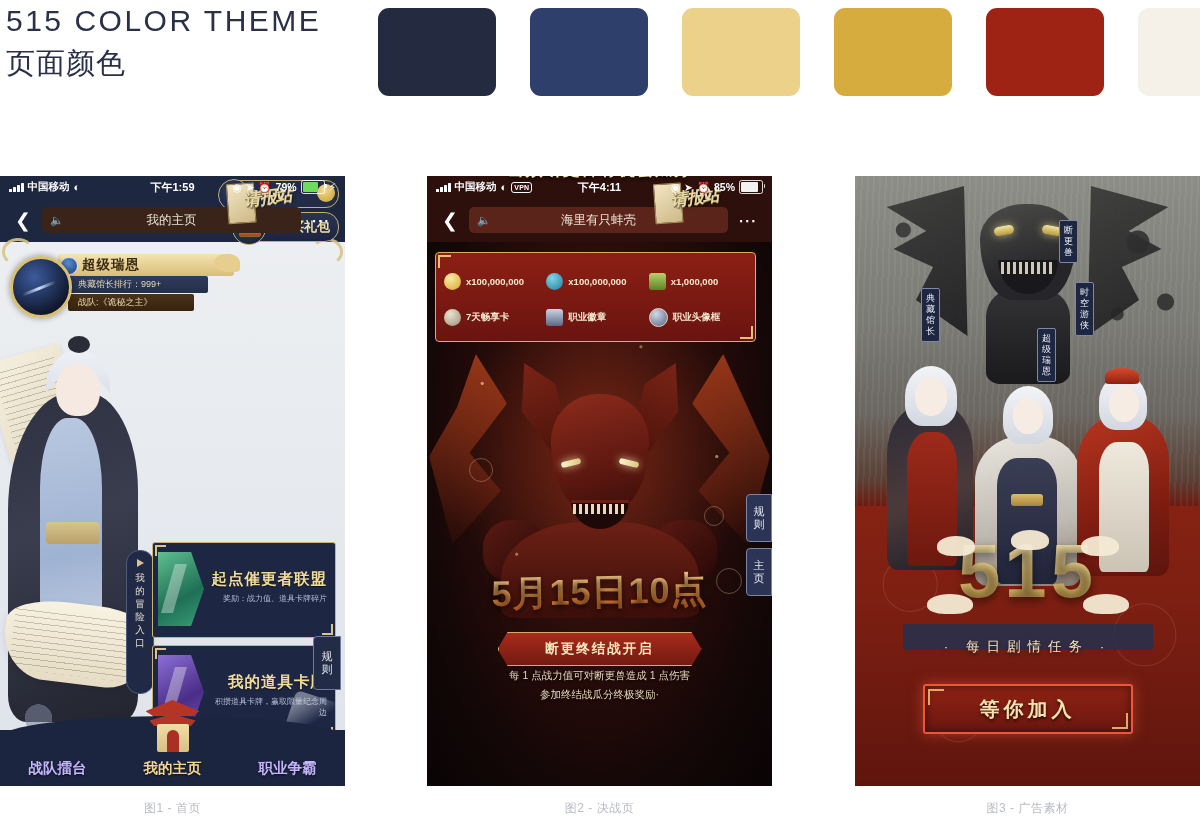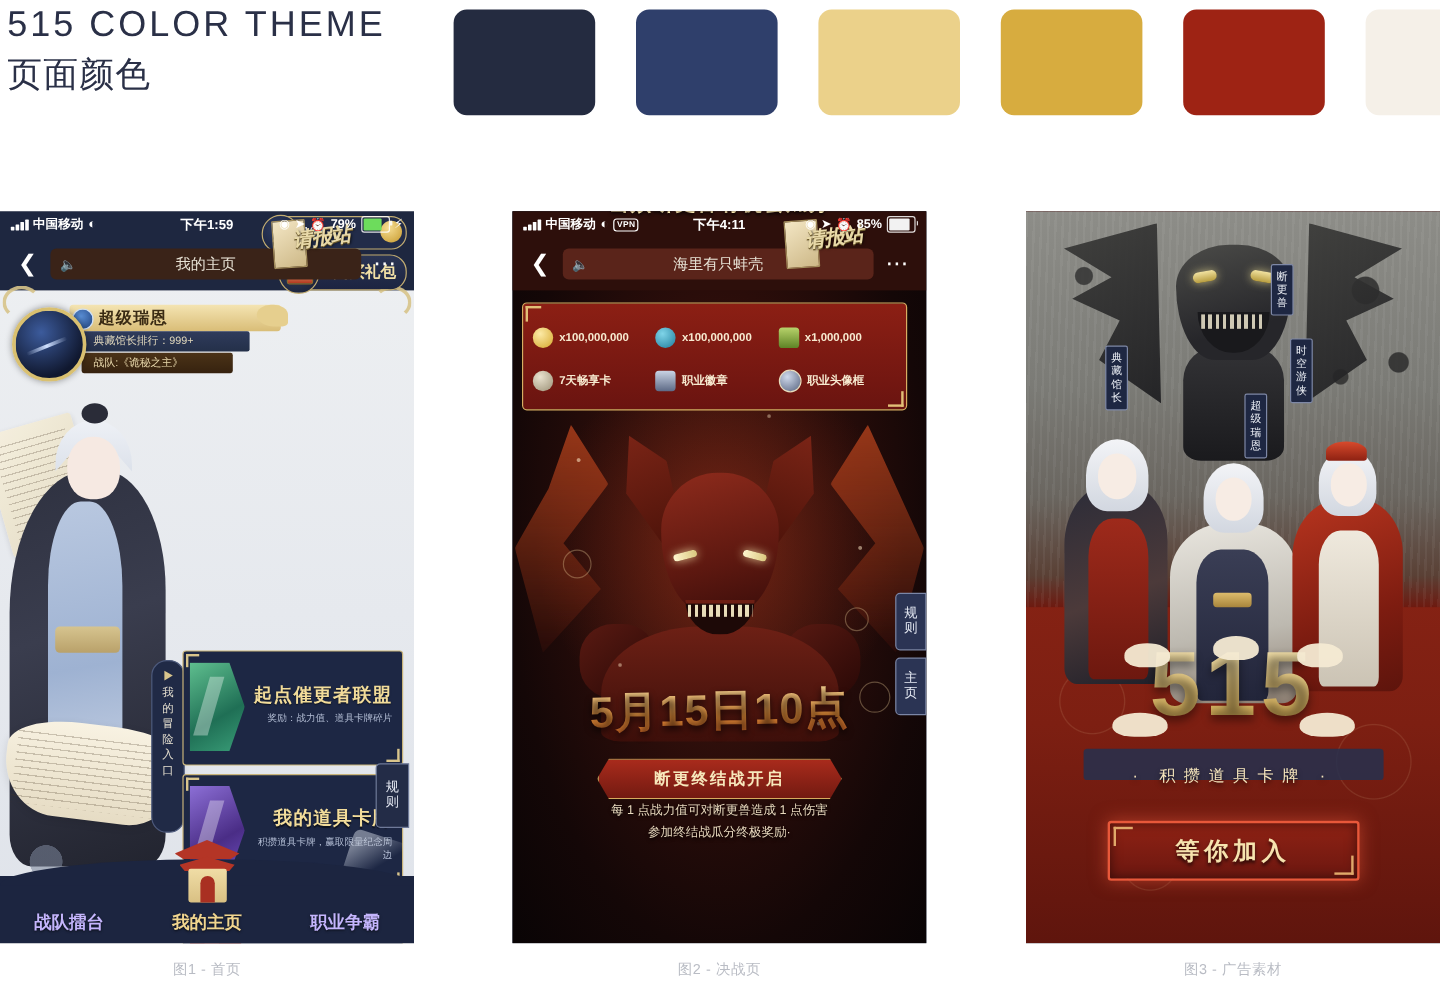--- a/index.html
+++ b/index.html
@@ -723,21 +723,21 @@
     <div class="p3-515">
       <div class="p3-num">515</div>
       <div class="p3-cloud" style="left:24px;top:8px;"></div>
       <div class="p3-cloud" style="left:98px;top:2px;"></div>
       <div class="p3-cloud" style="right:24px;top:8px;"></div>
       <div class="p3-cloud" style="left:14px;top:66px;width:46px;"></div>
       <div class="p3-cloud" style="right:14px;top:66px;width:46px;"></div>
     </div>
     <div class="p3-slogan">
       <span>·</span>
-      <span>积攒道具卡牌</span>
+      <span>每日剧情任务</span>
       <span>·</span>
     </div>
     <div class="p3-cta">
       <span>等你加入</span>
     </div>
   </div>
 </div>
 
 <div class="captions">
   <div class="caption cap-1">图1 - 首页</div>

